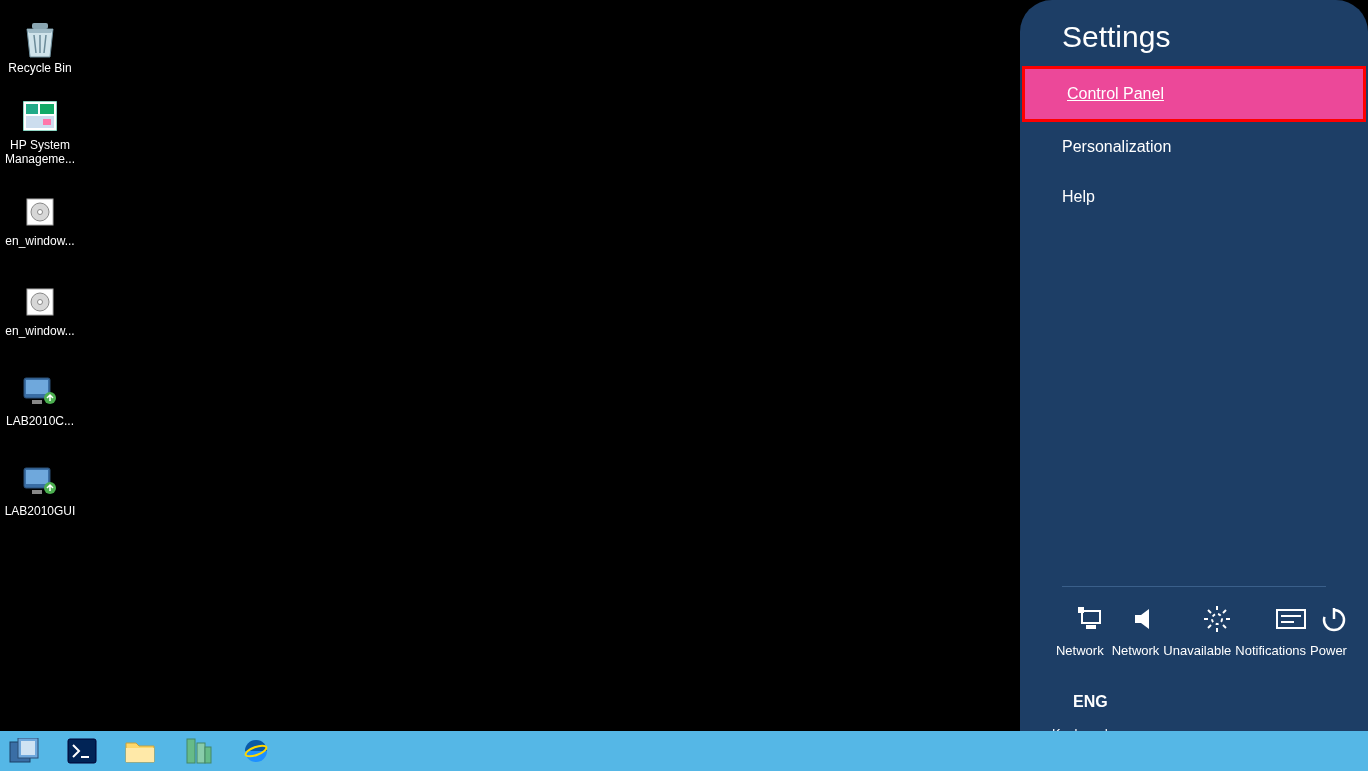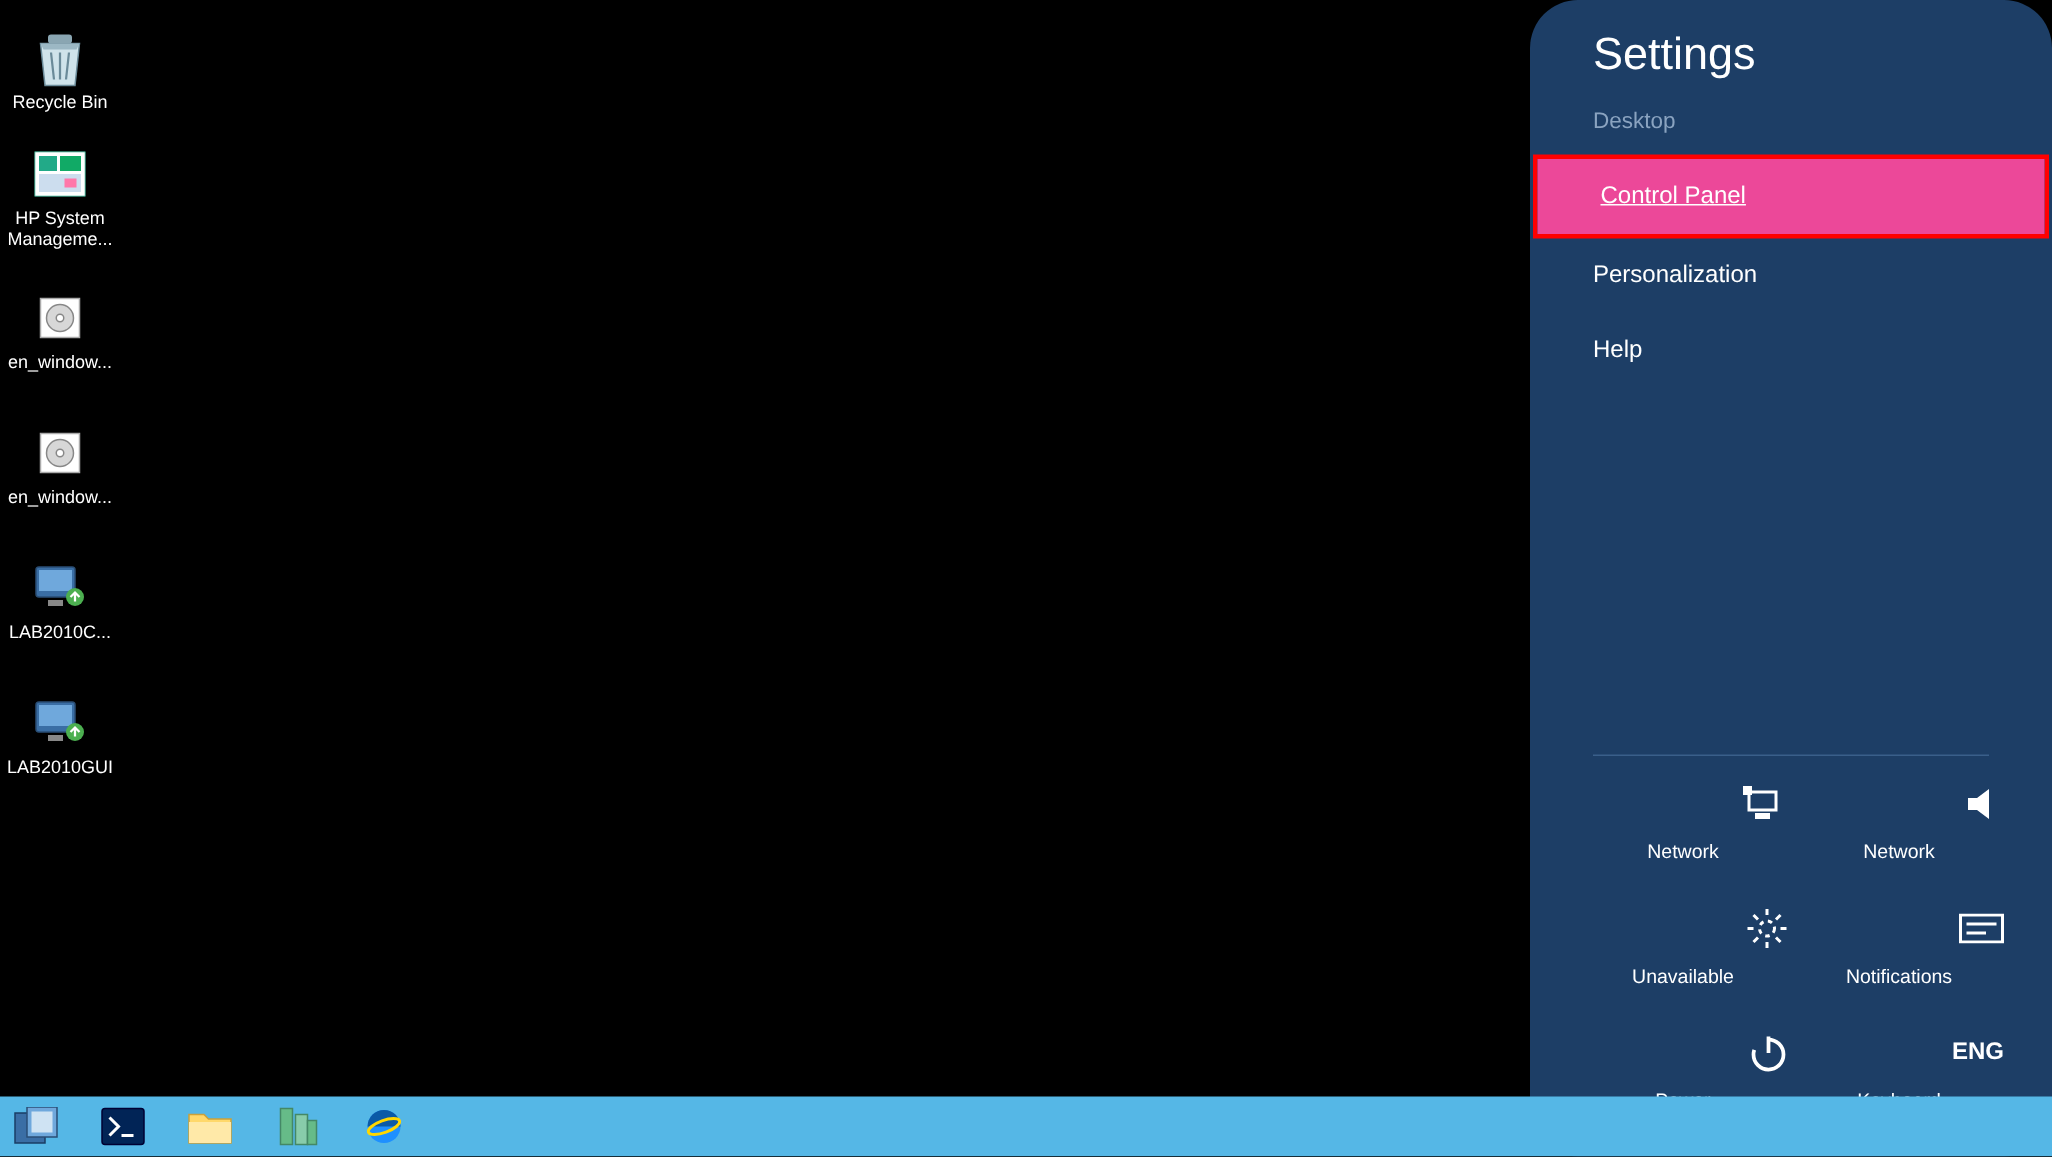--- a/index.html
+++ b/index.html
@@ -20,21 +20,21 @@
   .settings-panel { position: absolute; top: 0; right: 0; width: 348px; height: 100%; background: #1d3e66; color:#fff; padding: 20px 0 0 0; display:flex; flex-direction:column;border-radius:32px; }
   .settings-panel h1 { font-weight: 300; font-size: 30px; padding: 0 0 12px 42px; }
   .sub { color: #8aa3c0; font-size: 15px; padding: 6px 0 14px 42px; }
   .menu-item { height: 50px; display:flex; align-items:center; padding-left: 42px; font-size: 16px; color:#fff; cursor:pointer; }
   .menu-item.hover { background:#ec4899;text-decoration:underline; }
   .highlight-box { border: 3px solid #ff0000; margin: 0 2px; }
 
   .spacer { flex:1; }
   .divider { height:1px; background:#3a5f8a; margin: 0 42px 18px 42px; }
 
-  .tiles { display:grid; grid-template-columns: repeat(2, 1fr); gap: 30px 4px; padding: 0 32px 30px 32px; }
+  .tiles { display:grid; grid-template-columns: repeat(5, 1fr); gap: 30px 4px; padding: 0 32px 30px 32px; }
   .tile { text-align:center; cursor:pointer; }
   .tile .ticon { height: 28px; display:flex; align-items:center; justify-content:flex-end; margin-bottom:10px; }
   .tile .tlabel { font-size: 13px; color:#fff; }
   .tile .tlabel.bold { font-weight:bold; font-size:16px; }
 
 </style>
 </head>
 <body>
 
 <div class="desktop">
@@ -108,21 +108,20 @@
           <circle cx="28" cy="22" r="6" fill="#4caf50"></circle>
           <path d="M25 22 l3 -3 l3 3 M28 19 v6" stroke="#fff" stroke-width="1.5" fill="none"></path>
         </svg>
     </div>
     <div class="lbl">LAB2010GUI</div>
   </div>
 </div>
 
 <div class="settings-panel">
   <h1>Settings</h1>
-  <div class="sub">Desktop</div>
 
   <div class="highlight-box">
     <div class="menu-item hover">
       <span>Control Panel</span>
     </div>
   </div>
   <div class="menu-item">
     <span>Personalization</span>
   </div>
   <div class="menu-item">

